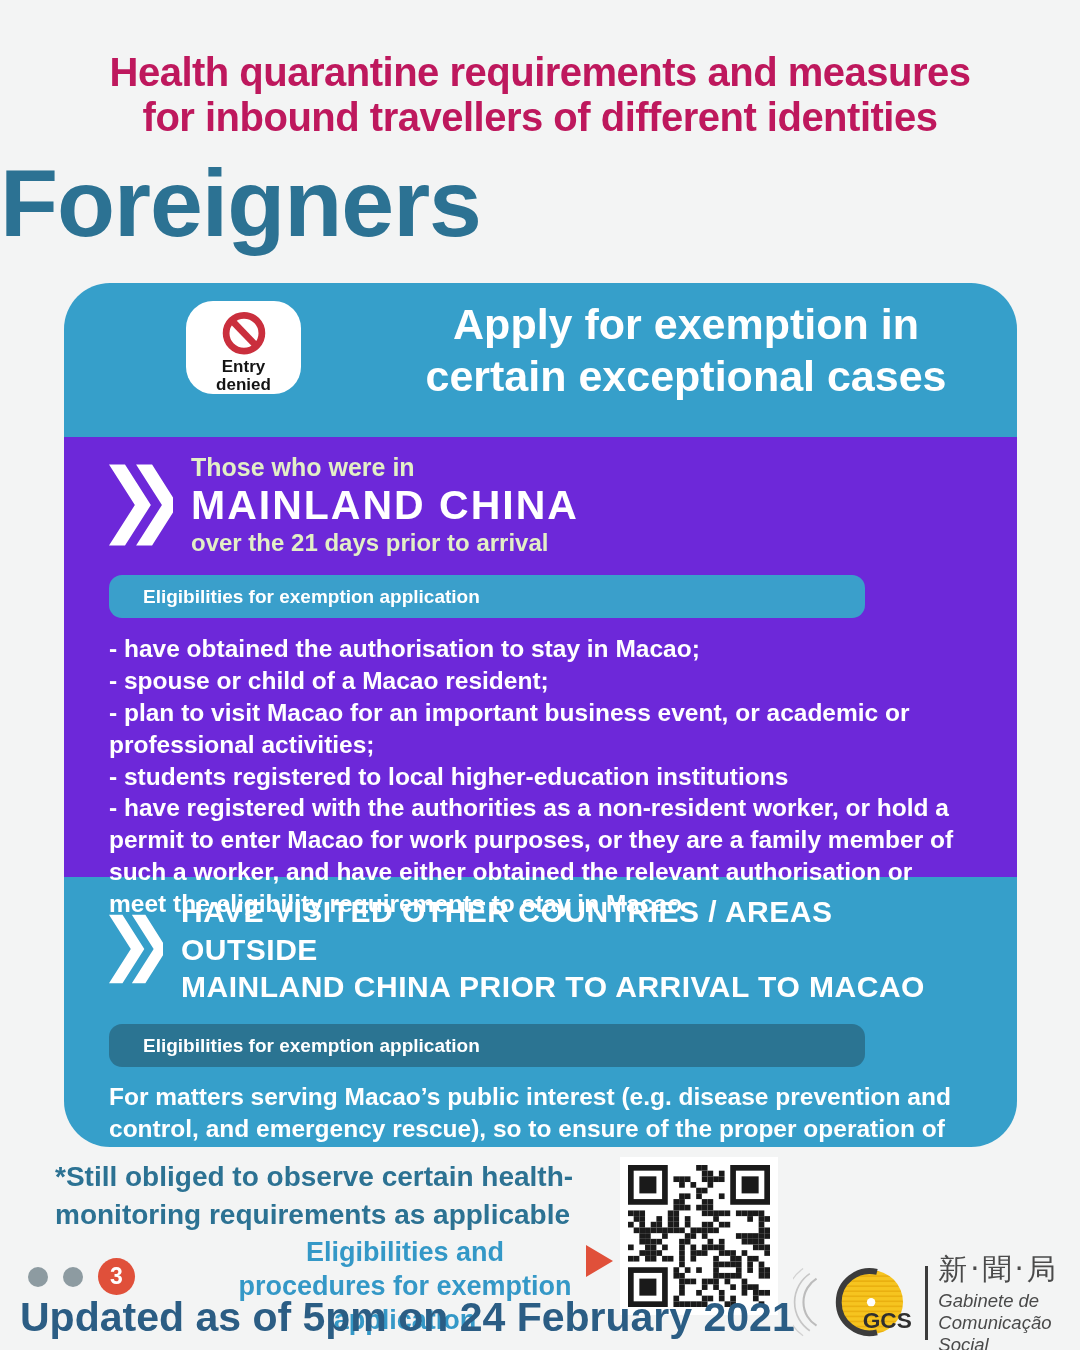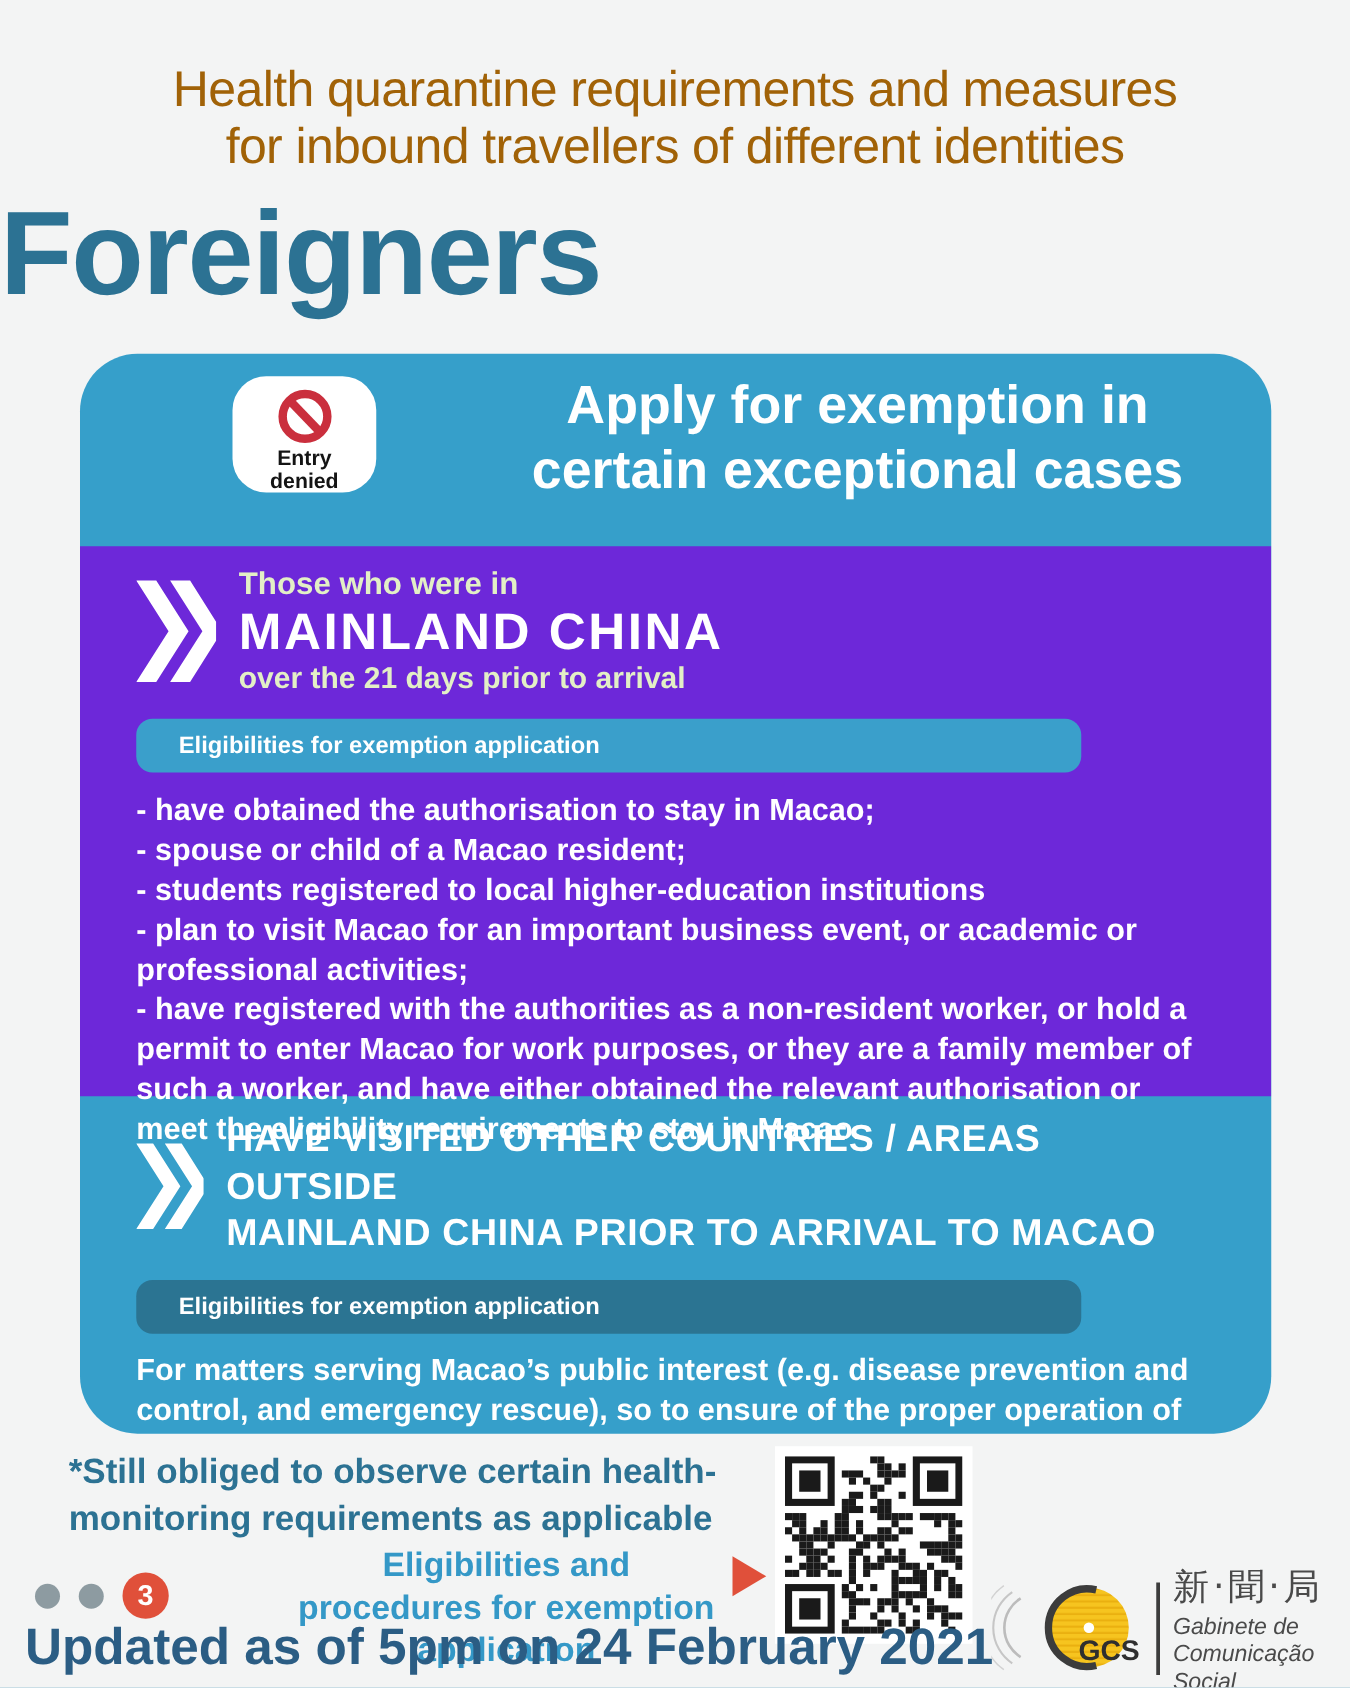--- a/index.html
+++ b/index.html
@@ -3,22 +3,22 @@
 <meta charset="utf-8">
 <style>
   * { margin:0; padding:0; box-sizing:border-box; }
   html,body { background:#e9eaea; }
   .poster {
     position:relative; width:1080px; height:1350px; margin:0 auto;
     background:#f3f4f4; overflow:hidden;
     font-family:"Liberation Sans", sans-serif;
   }
   
-  .title { margin-top:50px; text-align:center; color:#a16207;
-           font-size:40px; font-weight:400; line-height:1.13; letter-spacing:-0.5px; }
+  .title { margin-top:50px; text-align:center; color:#be185d;
+           font-size:40px; font-weight:700; line-height:1.13; letter-spacing:-0.5px; }
   .title span { display:block; }
   .audience { color:#2c7293; font-size:95px; font-weight:800;
               line-height:1.0; margin-top:16px; letter-spacing:-1px; }
   
   .card { position:absolute; left:64px; top:283px; width:953px; height:864px;
           background:#369fca; border-radius:46px; overflow:hidden; }
   .card-top { position:absolute; top:0; left:0; right:0; height:154px; }
   .entry-badge { position:absolute; left:122px; top:18px; width:115px; height:93px;
                  background:#ffffff; border-radius:27px; display:flex; flex-direction:column;
                  align-items:center; justify-content:flex-start; padding-top:8px; }
@@ -112,22 +112,22 @@
         <div class="sec1-text">
           <div class="kicker">Those who were in</div>
           <div class="big">MAINLAND CHINA</div>
           <div class="subtitle">over the 21 days prior to arrival</div>
         </div>
       </div>
       <div class="pill">Eligibilities for exemption application</div>
       <div class="bullets">
           <div>- have obtained the authorisation to stay in Macao;</div>
           <div>- spouse or child of a Macao resident;</div>
+          <div>- plan to visit Macao for an important business event, or academic or professional activities;</div>
           <div>- students registered to local higher-education institutions</div>
-          <div>- plan to visit Macao for an important business event, or academic or professional activities;</div>
           <div>- have registered with the authorities as a non-resident worker, or hold a permit to enter Macao for work purposes, or they are a family member of such a worker, and have either obtained the relevant authorisation or meet the eligibility requirements to stay in Macao.</div>
         </div>
     </div>
 
     <div class="sec2">
       <div class="sec-head">
         <svg class="chev" width="54" height="74" viewBox="0 0 52 66">
           <polygon points="0,0 13,0 34,33 13,66 0,66 21,33" fill="#ffffff"></polygon>
           <polygon points="22,0 35,0 52,27 52,39 35,66 22,66 43,33" fill="#ffffff"></polygon>
         </svg>

